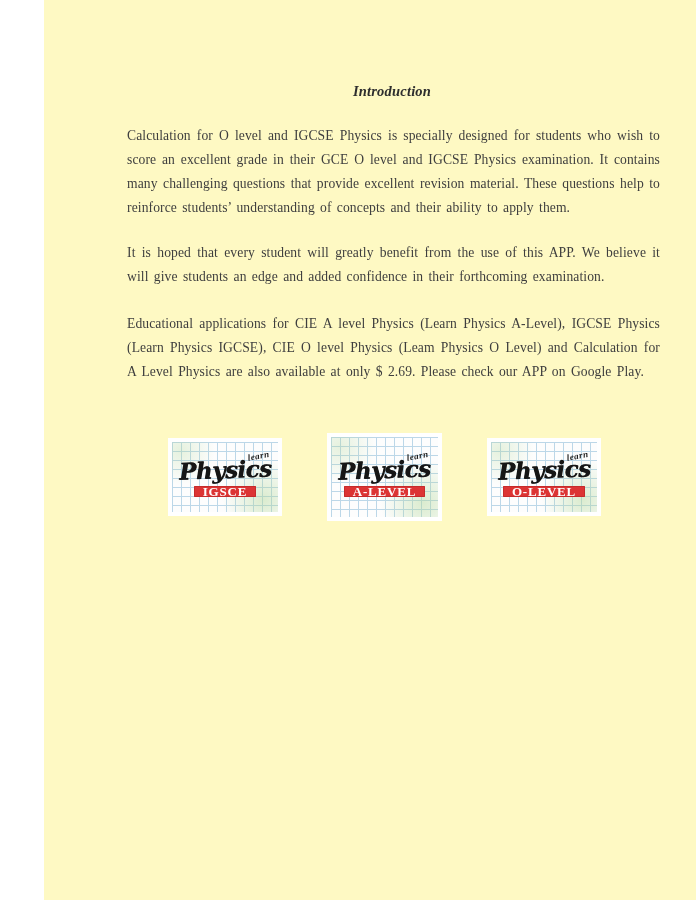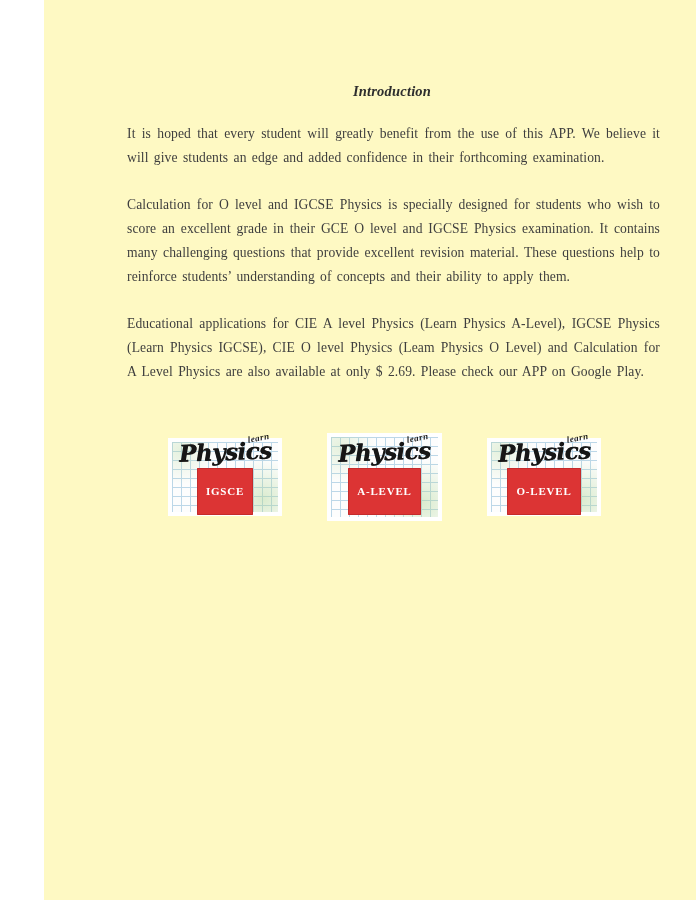--- a/index.html
+++ b/index.html
@@ -96,38 +96,38 @@
     font-family: "DejaVu Serif", serif;
     text-shadow: 0.5px 0.3px 0 #161616;
     letter-spacing: -0.5px;
   }
   .level-badge {
     margin-top: 4px;
     background: #dc3434;
     color: #ffffff;
     font-family: "Liberation Serif", serif;
     font-weight: 700;
-    font-size: 11px;
+    font-size: 13px;
     line-height: 11px;
     letter-spacing: 0.8px;
-    padding: 18px 9px;
+    padding: 0 9px;
     border-radius: 1px;
     box-shadow: 0 0 0 1px #c52b2b inset;
     white-space: nowrap;
   }
 </style>
 </head>
 <body>
 
 <div class="page">
 
   <div class="doc-heading">Introduction</div>
 
+  <p class="doc-para p1">Calculation for O level and IGCSE Physics is specially designed for students who wish to score an excellent grade in their GCE O level and IGCSE Physics examination. It contains many challenging questions that provide excellent revision material. These questions help to reinforce students’ understanding of concepts and their ability to apply them.</p>
   <p class="doc-para p2">It is hoped that every student will greatly benefit from the use of this APP. We believe it will give students an edge and added confidence in their forthcoming examination.</p>
-  <p class="doc-para p1">Calculation for O level and IGCSE Physics is specially designed for students who wish to score an excellent grade in their GCE O level and IGCSE Physics examination. It contains many challenging questions that provide excellent revision material. These questions help to reinforce students’ understanding of concepts and their ability to apply them.</p>
   <p class="doc-para p3">Educational applications for CIE A level Physics (Learn Physics A-Level), IGCSE Physics (Learn Physics IGCSE), CIE O level Physics (Leam Physics O Level) and Calculation for A Level Physics are also available at only $ 2.69. Please check our APP on Google Play.</p>
 
   <div class="apps-row">
 
     <div class="app-card short">
       <div class="app-grid">
         <div class="logo-wrap">
           <span class="logo-learn">learn</span>
           <span class="logo-physics">Physics</span>
         </div>

